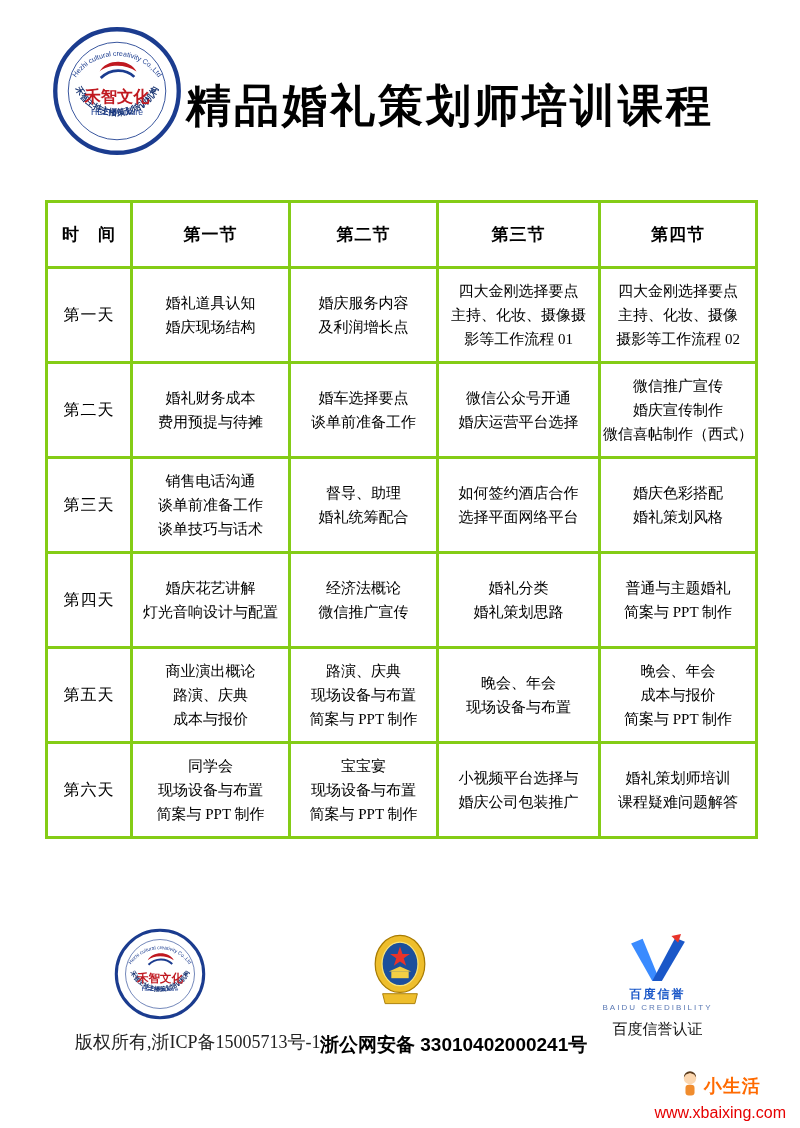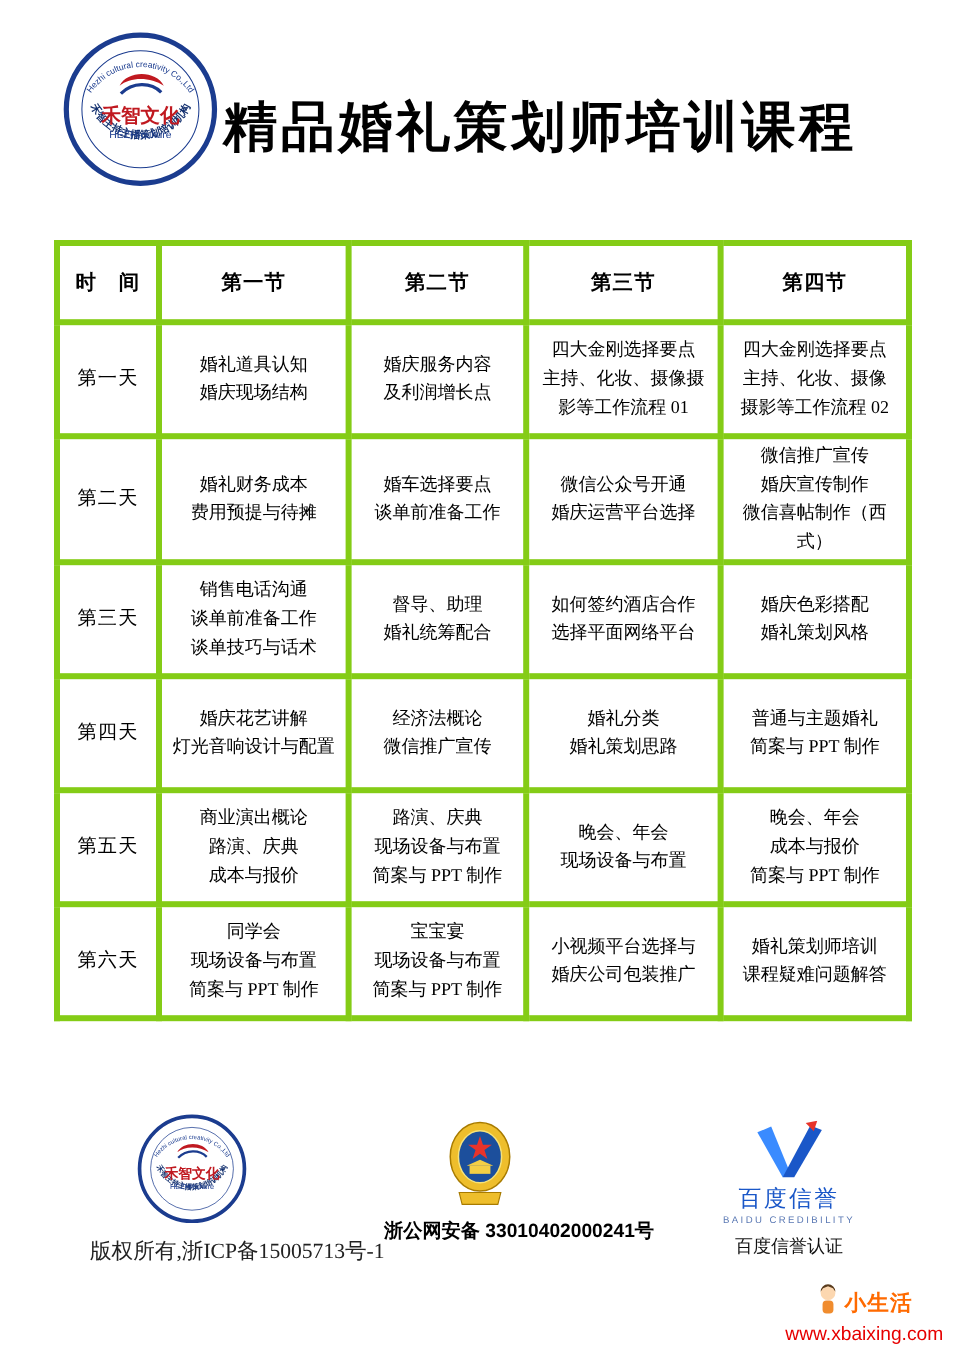--- a/index.html
+++ b/index.html
@@ -8,38 +8,38 @@
   .page { position:relative; width:800px; height:1128px; margin:0 auto; background:#fff; overflow:hidden; }
 
   
   .logo-top { position:absolute; left:52px; top:26px; width:130px; height:130px; }
   .page-title { position:absolute; left:186px; top:76px; font-size:45px; font-weight:bold;
                 letter-spacing:3px; white-space:nowrap; font-family:"Liberation Sans", sans-serif; }
 
   
   table.course { position:absolute; left:45px; top:200px; width:710px;
                  border-collapse:collapse; table-layout:fixed; }
-  table.course th, table.course td { border:5px solid #84cc16; text-align:center;
+  table.course th, table.course td { border:3px solid #84cc16; text-align:center;
                  vertical-align:middle; padding:2px; }
   table.course th { height:66px; font-size:17px; font-weight:bold; letter-spacing:1px; }
   table.course tbody td { height:95px; font-size:15px; line-height:24px; }
   table.course td.day-cell { font-size:16px; letter-spacing:1px;margin-top:44px; }
 
   
   .cert { position:absolute; text-align:center; }
   .cert-left  { left:75px;  top:928px; width:170px; }
   .cert-right { left:585px; top:934px; width:145px; }
   .cert-center{ left:320px; top:928px; width:160px; }
   .logo-bottom { width:92px; height:92px; margin:0 auto; }
   .icp-text { margin-top:10px; font-size:18px; color:#222; white-space:nowrap; }
   .badge-icon { width:62px; height:88px; margin:0 auto; }
-  .beian-text { margin-top:0; font-size:16px; font-weight:bold; white-space:nowrap;
+  .beian-text { margin-top:16px; font-size:19px; font-weight:bold; white-space:nowrap;
                 font-family:"Liberation Sans", sans-serif; }
   .baidu-icon { width:58px; height:48px; margin:0 auto; }
-  .baidu-cn { margin-top:4px; font-size:19px; font-weight:normal; color:#1a57c8;
+  .baidu-cn { margin-top:4px; font-size:12px; font-weight:bold; color:#1a57c8;
               font-family:"Liberation Sans", sans-serif; letter-spacing:2px; }
   .baidu-en { font-size:8px; letter-spacing:2px; color:#5b79b4;
               font-family:"Liberation Sans", sans-serif; }
   .baidu-cert { margin-top:8px; font-size:15px; color:#111; }
 
   
   .watermark { position:absolute; right:14px; bottom:6px; text-align:center; }
   .wm-row { display:flex; align-items:center; justify-content:center; gap:4px; }
   .wm-title { font-size:18px; font-weight:bold; color:#ff6a00;
               font-family:"Liberation Sans", sans-serif; letter-spacing:1px; }

